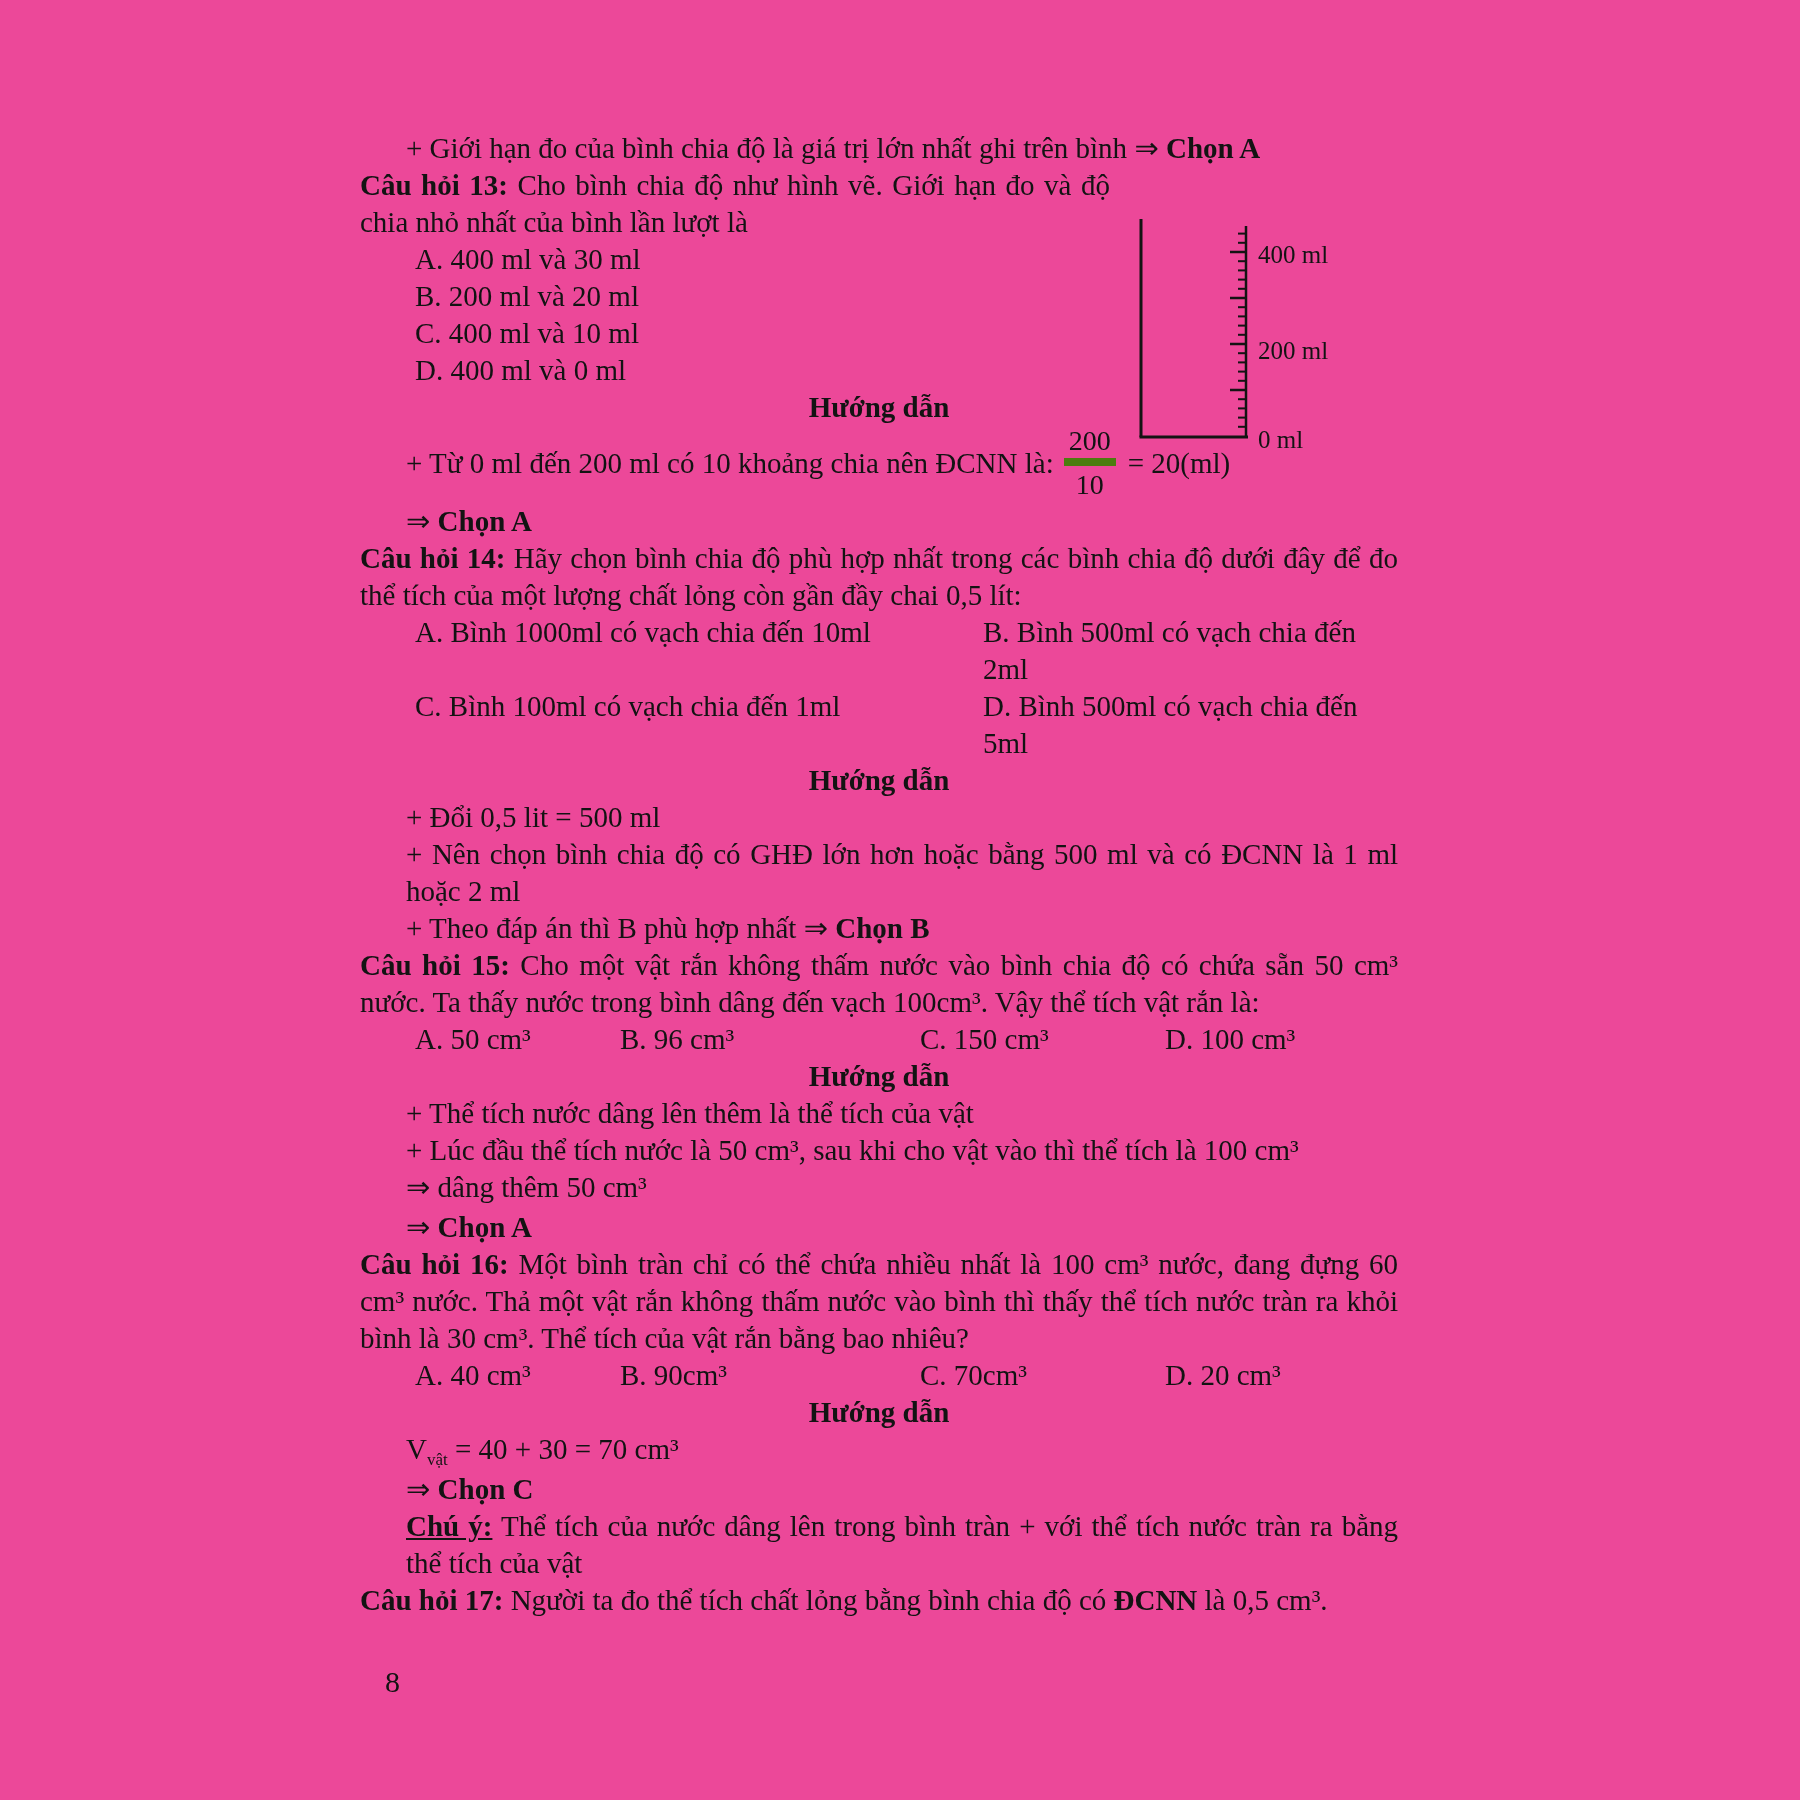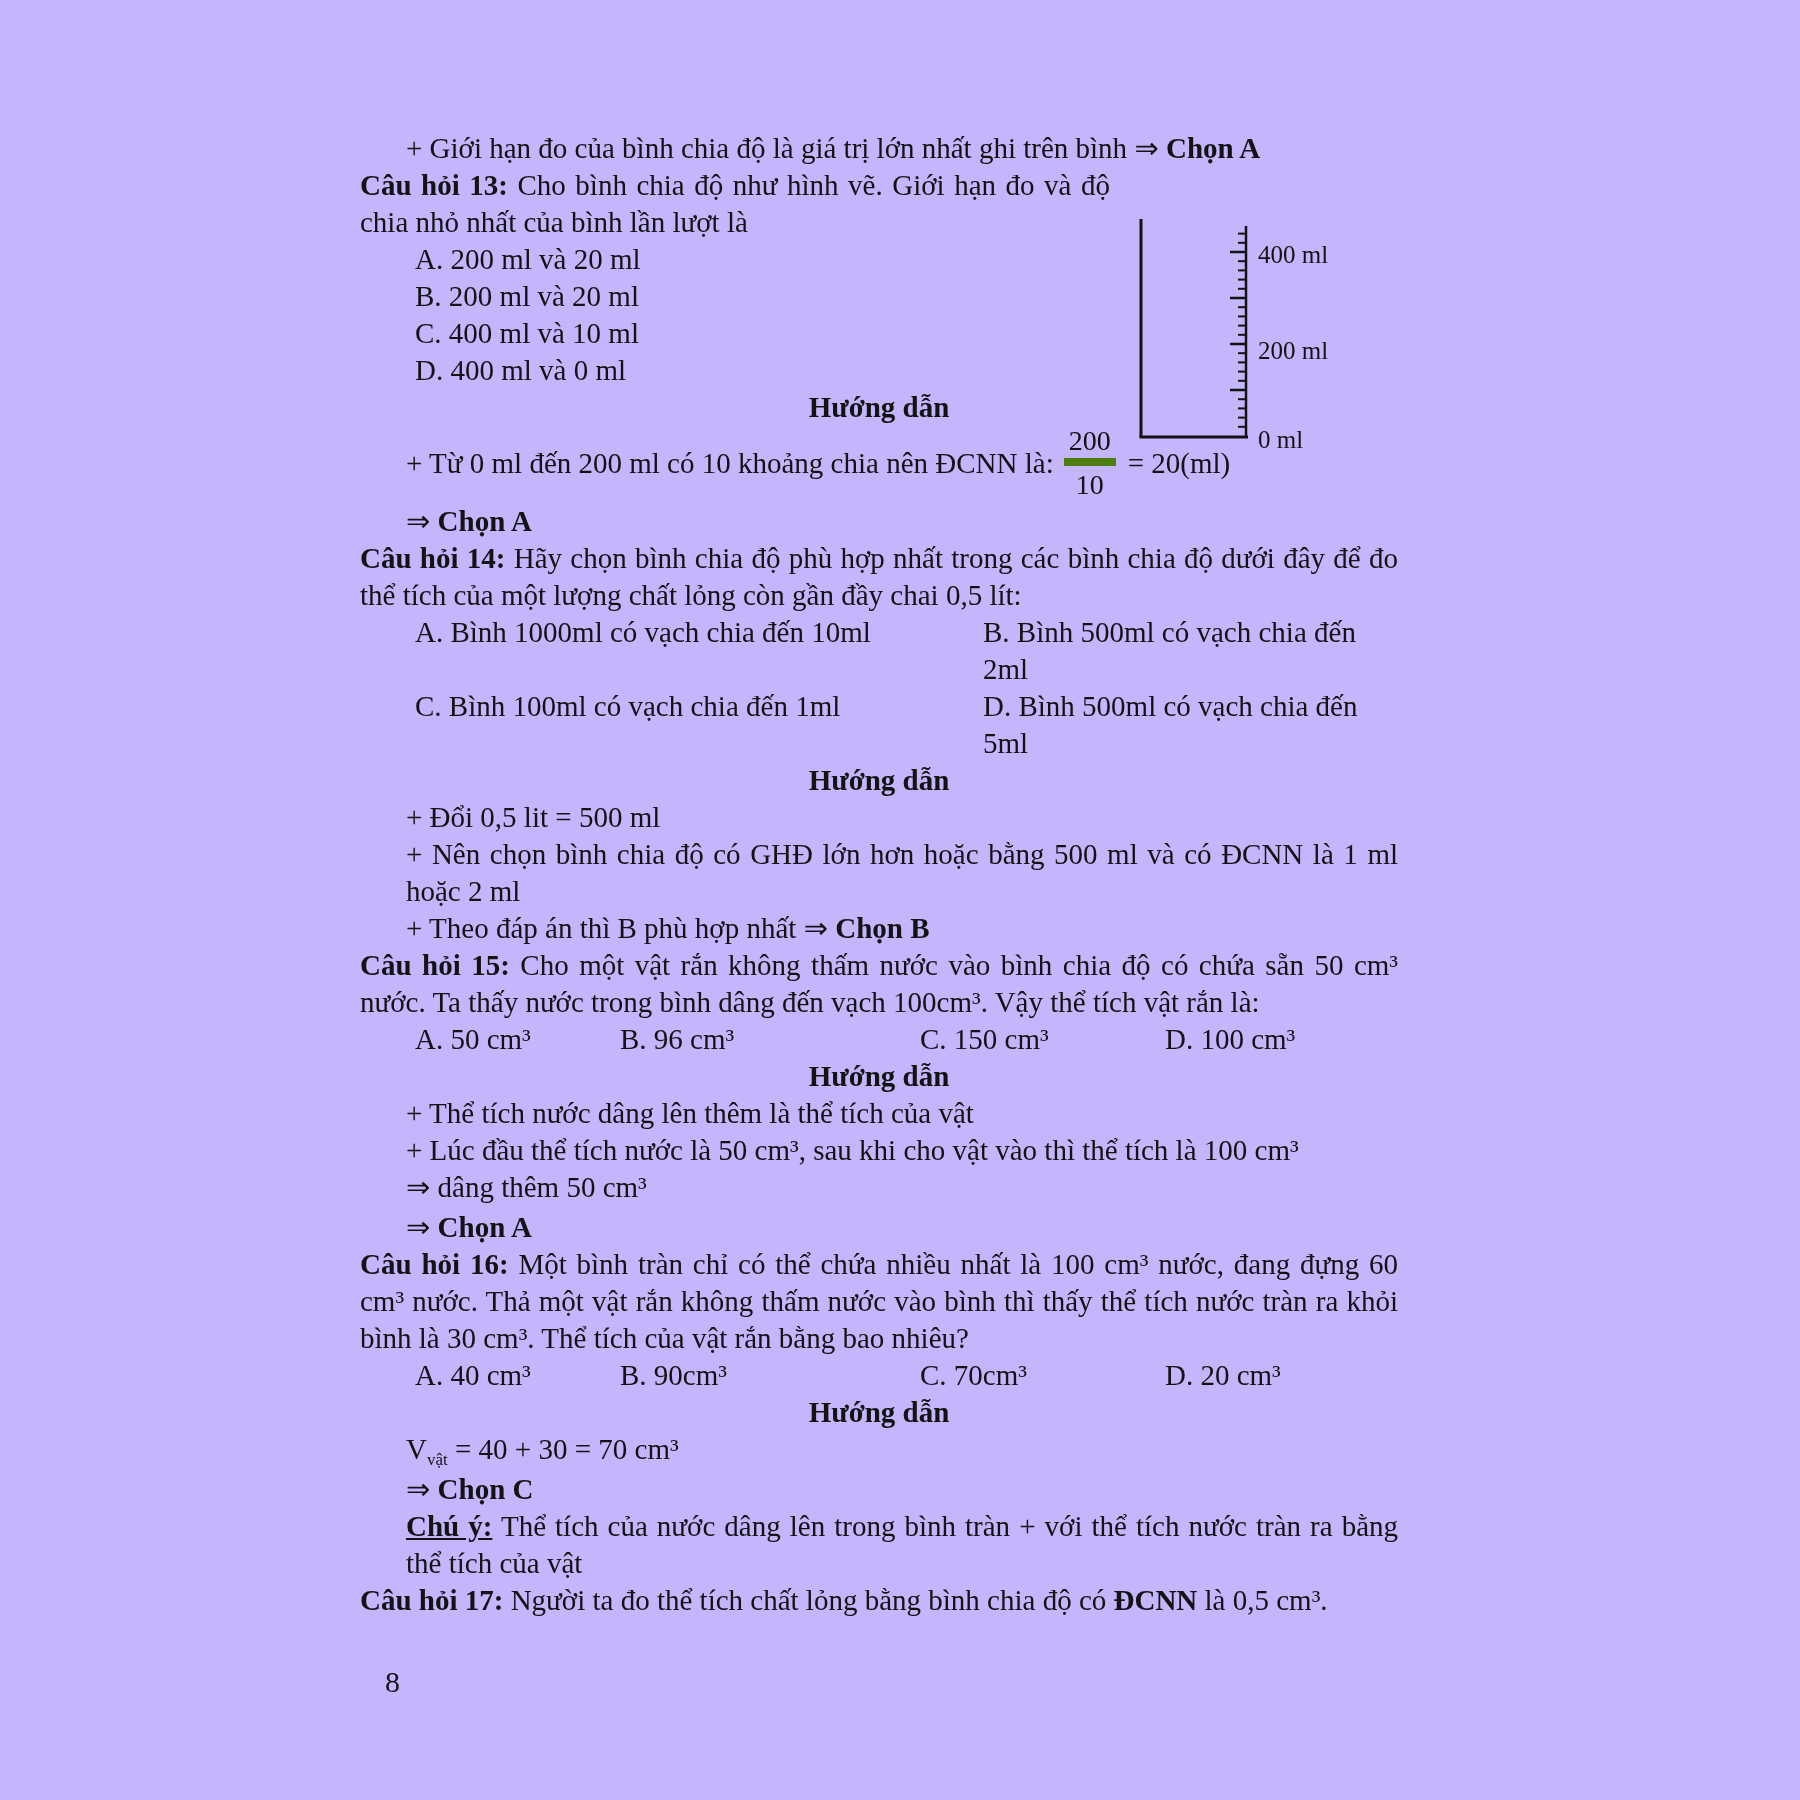--- a/index.html
+++ b/index.html
@@ -2,21 +2,21 @@
 <html><head>
 <meta charset="utf-8">
 <style>
   * { margin:0; padding:0; box-sizing:border-box; }
   html,body { background:#ffffff; }
   body {
     width:1800px; height:1800px;
     font-family:"Liberation Serif", serif;
     color:#131313;
   }
-  .page { position:relative; width:1800px; height:1800px; background:#c4b5fd; overflow:hidden; }
+  .page { position:relative; width:1800px; height:1800px; background:#ec4899; overflow:hidden; }
   .content {
     position:absolute; left:360px; top:130px; width:1038px;
     font-size:29px; line-height:37px;
   }
   .para { text-align:justify; text-align-last:left; }
   .q13-para { width:750px; }
   .ind-plus { padding-left:46px; }
   .opt { padding-left:55px; }
   .opts2 { display:grid; grid-template-columns:520px 1fr; padding-left:55px;gap:48px; }
   .opts4 { display:grid; grid-template-columns:205px 300px 245px 1fr; padding-left:55px; }
@@ -75,21 +75,21 @@
           <line x1="106" y1="206.6" x2="114" y2="206.6" stroke="#131313" stroke-width="2"></line>
           <line x1="106" y1="215.8" x2="114" y2="215.8" stroke="#131313" stroke-width="2"></line>
 
           <text x="126" y="52">400 ml</text>
           <text x="126" y="148">200 ml</text>
           <text x="126" y="237">0 ml</text>
         </svg>
       </div>
 
       <p class="para q13-para"><b>Câu hỏi 13:</b><span> Cho bình chia độ như hình vẽ. Giới hạn đo và độ chia nhỏ nhất của bình lần lượt là</span></p>
-      <p class="opt">A. 200 ml và 20 ml</p>
+      <p class="opt">A. 400 ml và 30 ml</p>
       <p class="opt">B. 200 ml và 20 ml</p>
       <p class="opt">C. 400 ml và 10 ml</p>
       <p class="opt">D. 400 ml và 0 ml</p>
     </div>
 
     <p class="guide-head">Hướng dẫn</p>
     <div class="frac-line">
       <span>+ Từ 0 ml đến 200 ml có 10 khoảng chia nên ĐCNN là:</span>
       <span class="frac">
         <span class="num">200</span>

